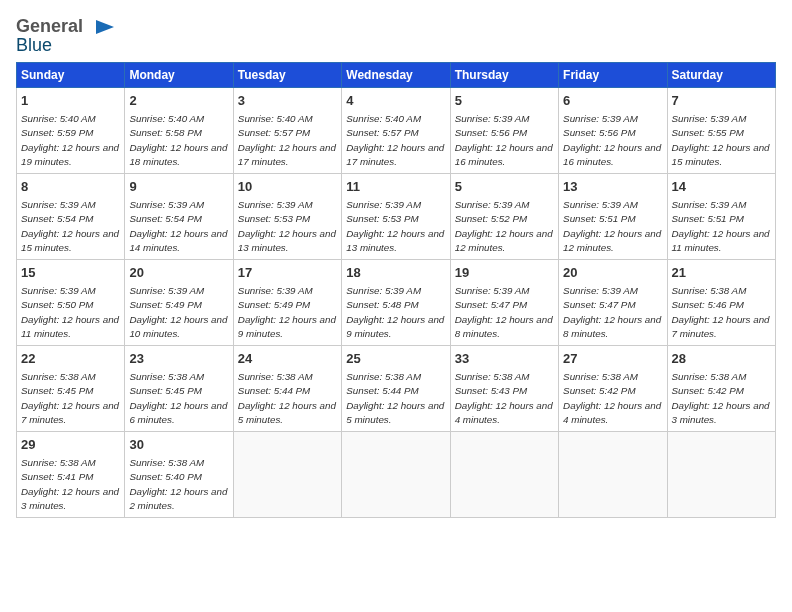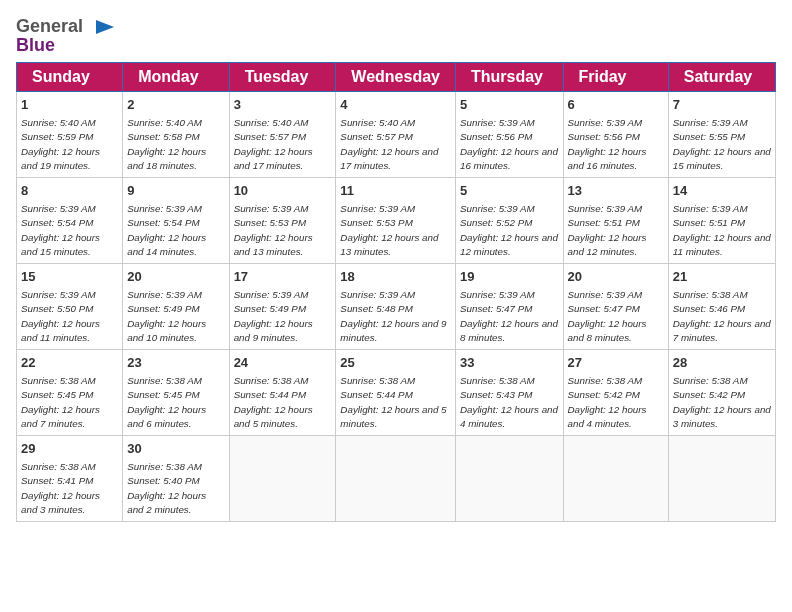--- a/index.html
+++ b/index.html
@@ -32,25 +32,25 @@
     .location {
       font-size: 14px;
       color: #555;
     }
     .calendar {
       width: 100%;
       border-collapse: collapse;
       font-size: 10.5px;
     }
     .calendar th {
-      background: #be185d;
+      background: #1d4ed8;
       color: #fff;
-      padding: 5px 15px;
+      padding: 5px 4px;
       text-align: left;
-      font-size: 16px;
+      font-size: 12px;
       border: 1px solid #2a6db5;
     }
     .calendar td {
       border: 1px solid #ccc;
       vertical-align: top;
       padding: 4px;
       width: 108px;
       min-height: 80px;
       color: #333;
       line-height: 1.4;
@@ -80,21 +80,21 @@
 <body>
 
 <div class="header">
   <div class="logo">
     <div class="logo-wrapper">
       <span style="font-size:18px;font-weight:bold;color:#555;">General</span>
       <svg width="18" height="14" viewBox="0 0 18 14" style="margin-left:1px;">
         <polygon points="0,0 18,7 0,14" fill="#1a6bb5"></polygon>
       </svg>
     </div>
-    <span style="font-size:18px;font-weight:bold;color:#701a75;margin-top:-2px;">Blue</span>
+    <span style="font-size:18px;font-weight:normal;color:#0c4a6e;margin-top:-2px;">Blue</span>
   </div>
   <div class="title-section">
     <div class="month-title"></div>
     <div class="location"></div>
   </div>
 </div>
 
 <table class="calendar">
   <thead>
     <tr>

